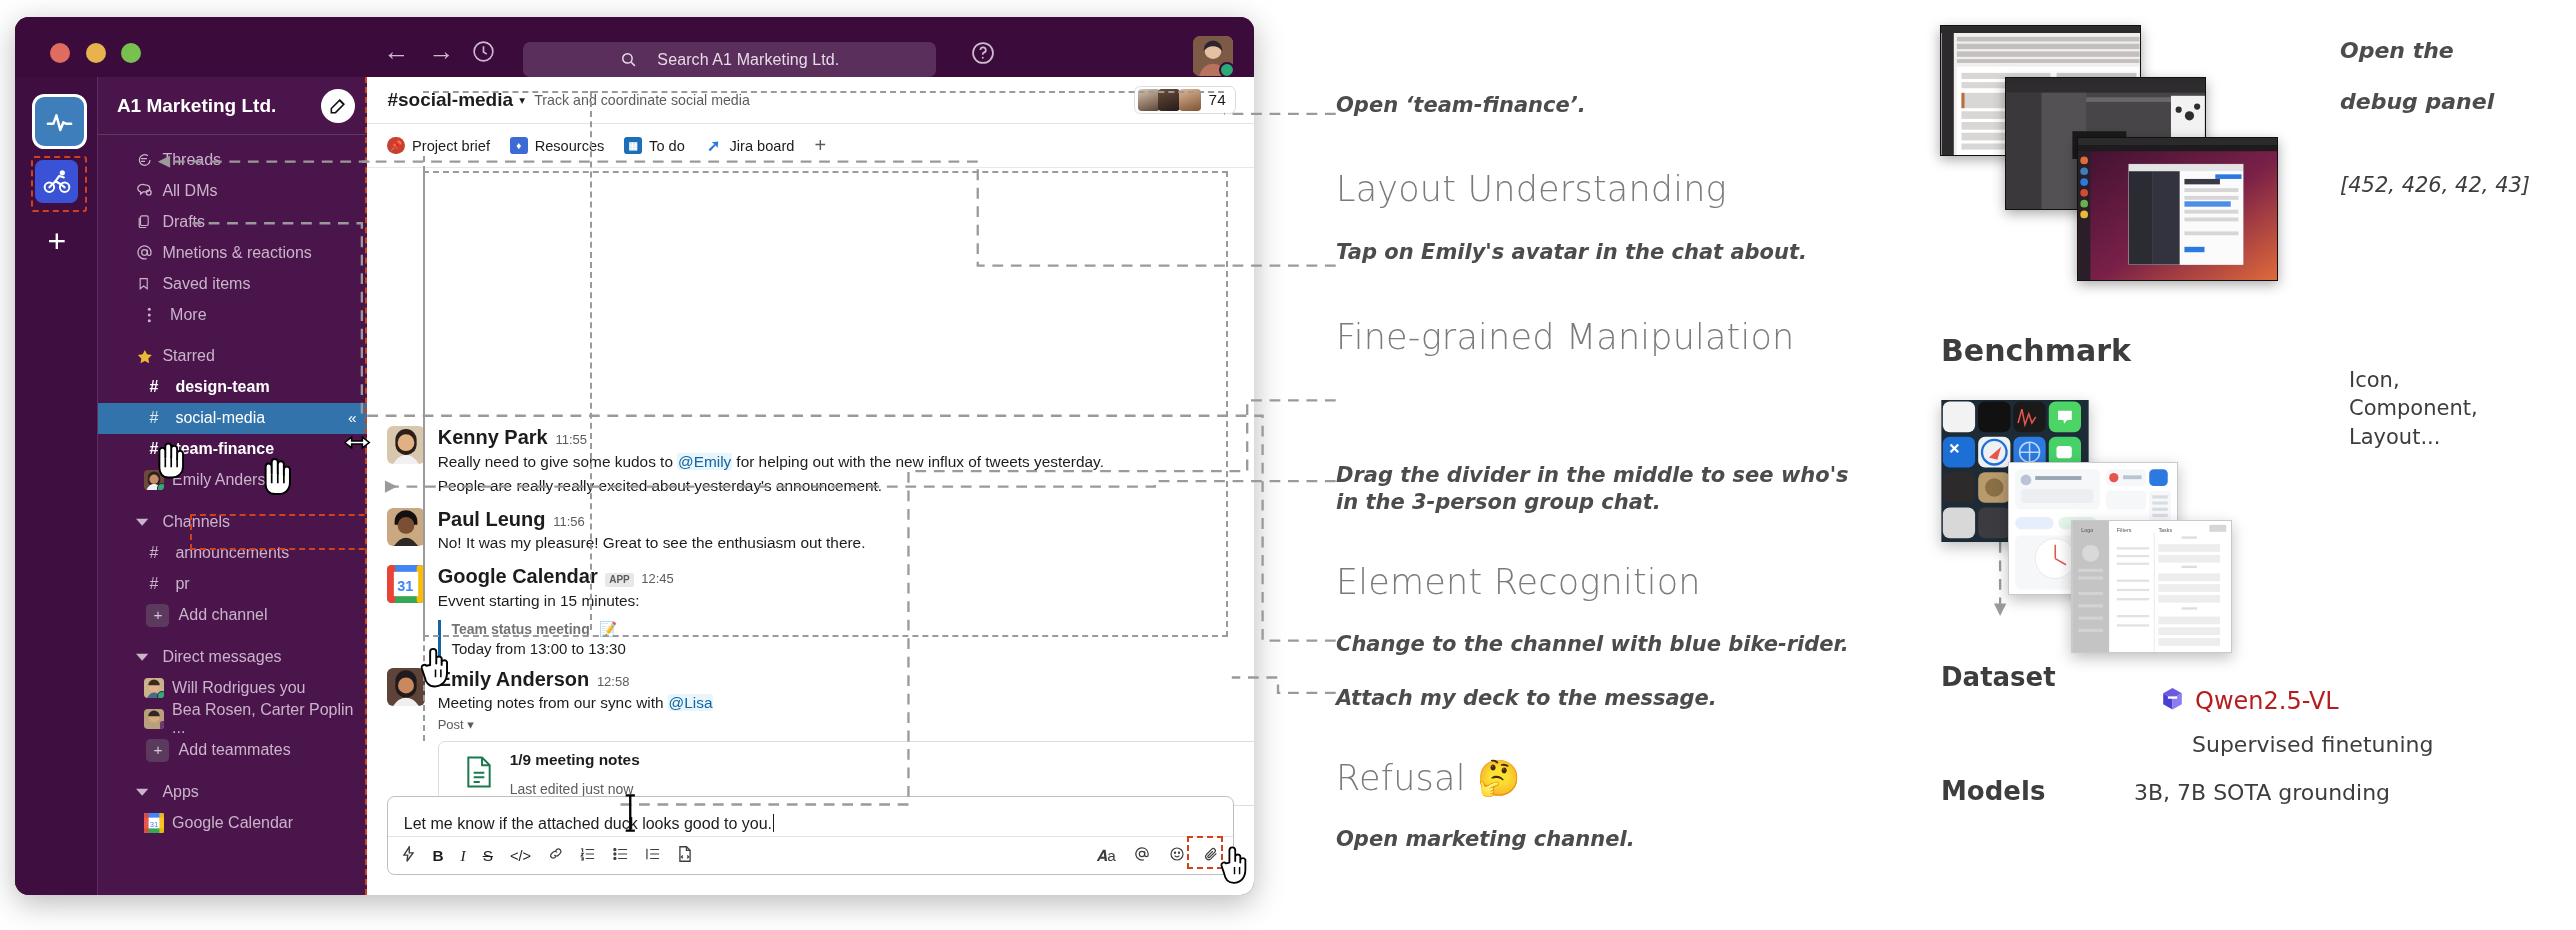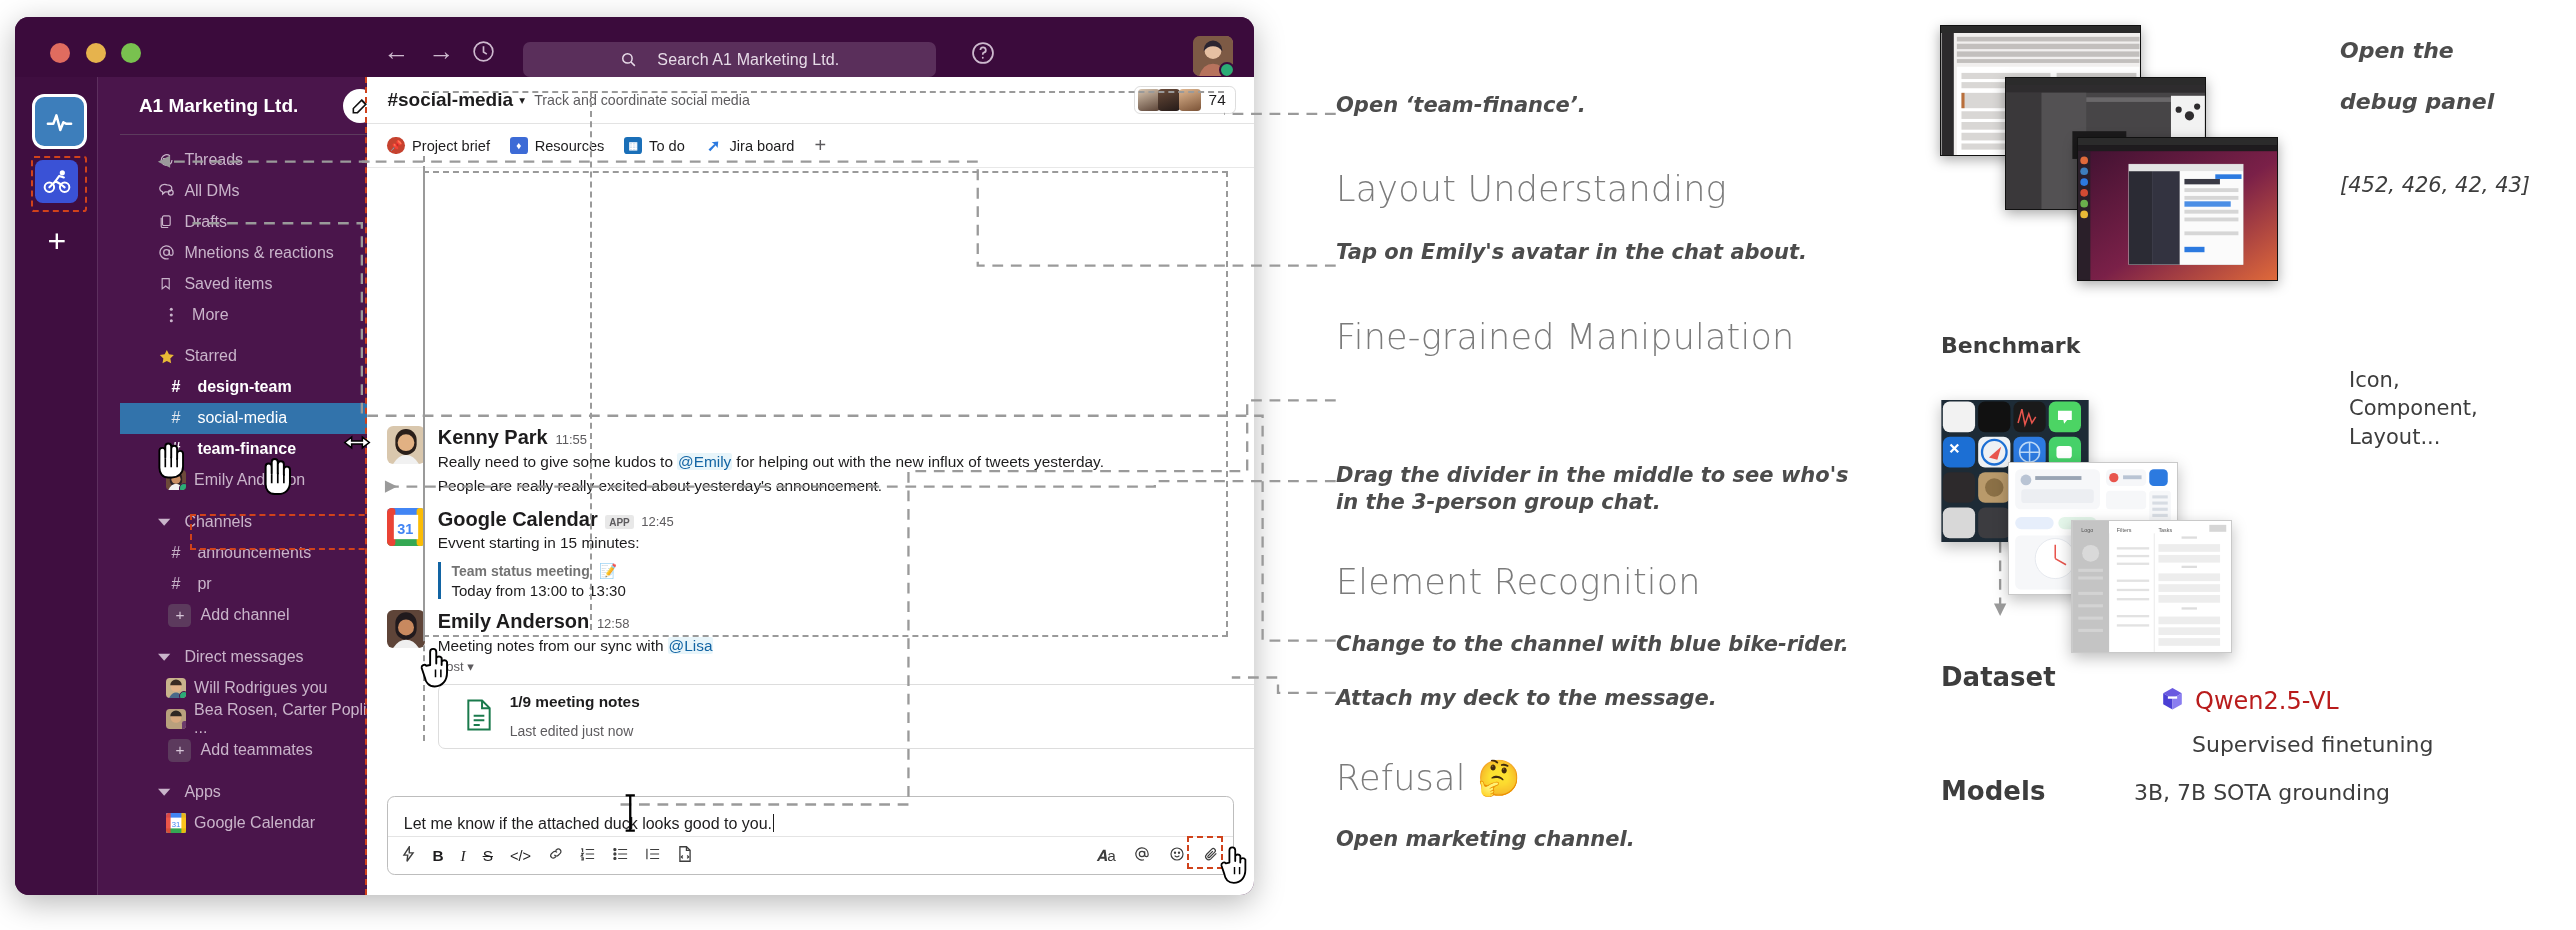--- a/index.html
+++ b/index.html
@@ -35,21 +35,21 @@
   #rail-logo{position:absolute;left:17px;top:17px;width:49px;height:49px;border-radius:12.3px;
      border:3.1px solid #ffffff;background:#3d7ebb;display:flex;align-items:center;justify-content:center;}
   #rail-bike{position:absolute;left:20px;top:83px;width:43px;height:43px;border-radius:7.7px;
      background:#3a52d6;display:flex;align-items:center;justify-content:center;}
   #rail-bike-sel{position:absolute;left:15.4px;top:79px;width:52px;height:52px;
      border:2.3px dashed #d0421b;border-radius:3.1px;}
   #rail-plus{position:absolute;left:32px;top:148px;color:#fff;font-size:32px;line-height:32px;font-weight:300;}
 
   
   #sidebar{position:absolute;left:82px;top:60px;width:269px;bottom:0;background:#4a154b;
-     border-left:0.8px solid #5d2f5e;padding-left:22px;}
+     border-left:0.8px solid #5d2f5e;}
   #ws-header{height:57px;display:flex;align-items:center;padding:0 12.3px 0 18.5px;
      border-bottom:0.8px solid #5c3b5d;}
   #ws-title{color:#fff;font-size:19px;font-weight:bold;flex:1;}
   #ws-compose{width:34px;height:34px;border-radius:50%;background:#fff;display:flex;
      align-items:center;justify-content:center;}
   #nav-list{padding-top:9.2px;}
   .nav-row{display:flex;align-items:center;height:31px;padding-left:38px;color:#c9b4ca;font-size:16px;}
   .nav-row .ni{width:26px;display:flex;align-items:center;color:#c9b4ca;}
   .sec-header{display:flex;align-items:center;height:31px;padding-left:38px;color:#c9b4ca;font-size:16px;margin-top:10.8px;}
   .sec-header .ni{width:26px;display:flex;align-items:center;}
@@ -462,20 +462,37 @@
             <span class="msg-author">Kenny Park</span>
             <span class="msg-time">11:55</span>
           </span>
           <div class="msg-text">
             <span>Really need to give some kudos to </span><span class="mention">@Emily</span><span> for helping out with the new influx of tweets yesterday.</span>
           </div>
           <div class="msg-text">People are really really excited about yesterday's announcement.</div>
         </span>
       </div>
 
+      <div class="msg">
+        <span class="msg-av">
+          <svg width="38" height="38" viewBox="0 0 50 50">
+            <rect width="50" height="50" fill="#caa882"></rect>
+            <path d="M25 3a15 15 0 0 1 15 15v4H10v-4A15 15 0 0 1 25 3z" fill="#14100f"></path>
+            <circle cx="25" cy="23" r="11" fill="#7a4f33"></circle>
+            <path d="M9 50q8-11 16-11t16 11z" fill="#2e2723"></path>
+          </svg>
+        </span>
+        <span class="msg-body">
+          <span class="msg-head">
+            <span class="msg-author">Paul Leung</span>
+            <span class="msg-time">11:56</span>
+          </span>
+          <div class="msg-text">No! It was my pleasure! Great to see the enthusiasm out there.</div>
+        </span>
+      </div>
 
       <div class="msg">
         <span class="msg-av" style="border-radius:4.6px;">
           <svg width="38" height="38" viewBox="0 0 50 50">
             <rect width="50" height="50" rx="5" fill="#ffffff"></rect>
             <rect width="50" height="11" rx="4" fill="#4285f4"></rect>
             <rect y="39" width="50" height="11" rx="4" fill="#34a853"></rect>
             <rect x="39" width="11" height="50" rx="4" fill="#fbbc05"></rect>
             <rect width="11" height="50" rx="4" fill="#ea4335"></rect>
             <rect x="9" y="9" width="32" height="32" fill="#fff"></rect>
@@ -778,21 +795,21 @@
       <rect x="178" y="38" width="34" height="6" fill="#2c7ae0"></rect>
       <rect x="138" y="73" width="60" height="7" fill="#2c7ae0" opacity=".85"></rect>
       <rect x="138" y="132" width="26" height="7" fill="#2c7ae0"></rect>
     </svg>
   </div>
 
   <div class="r-note" style="left:431px;top:35px;">Open the</div>
   <div class="r-note" style="left:431px;top:86px;">debug panel</div>
   <div class="r-plain" style="left:431px;top:171px;font-style:italic;">[452, 426, 42, 43]</div>
 
-  <div class="r-label" style="left:32px;top:333px;font-size:22px;">Benchmark</div>
+  <div class="r-label" style="left:32px;top:333px;font-size:30px;">Benchmark</div>
 
   <div class="shot" style="left:32px;top:400px;width:148px;height:142px;border:none;">
     <svg width="148" height="142" viewBox="0 0 192 185">
       <rect width="192" height="185" fill="#1d2b36"></rect>
       <rect x="2" y="2" width="42" height="40" rx="9" fill="#f2f2f2"></rect>
       <rect x="48" y="2" width="42" height="40" rx="9" fill="#111111"></rect>
       <rect x="94" y="2" width="42" height="40" rx="9" fill="#1a1a1a"></rect>
       <path d="M100 30 l5-18 4 20 5-14 4 12 5-8" stroke="#e8554d" stroke-width="2" fill="none"></path>
       <rect x="140" y="2" width="42" height="40" rx="9" fill="#4cd464"></rect>
       <path d="M152 14h18v12h-6l-4 5-1-5h-7z" fill="#ffffff"></path>

